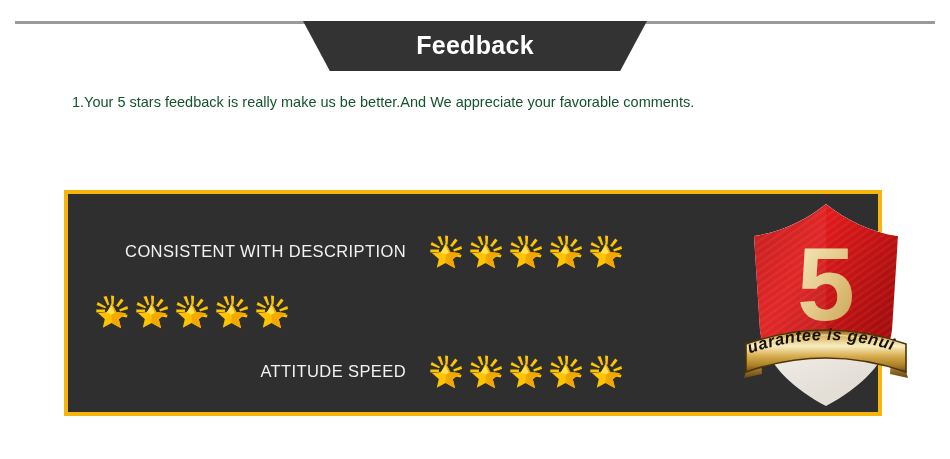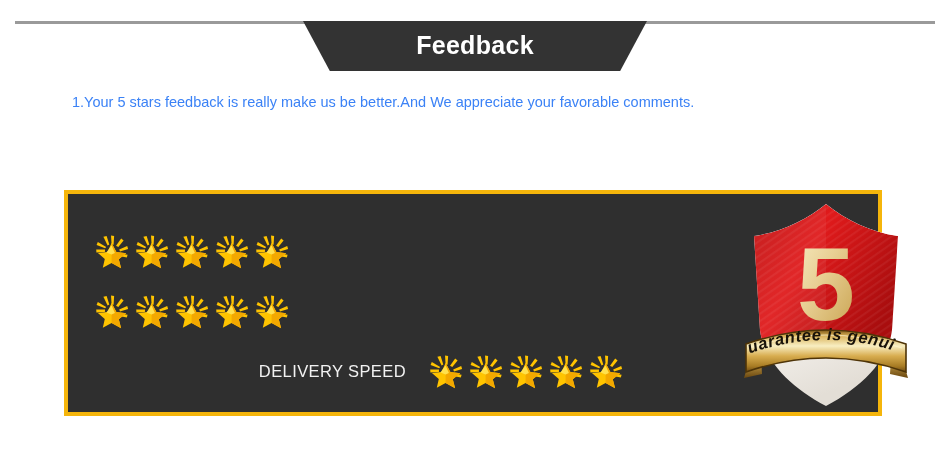--- a/index.html
+++ b/index.html
@@ -63,21 +63,21 @@
     line-height: 1;
     margin-top: -2px;
   }
 
   
   #notes {
     position: absolute;
     left: 72px;
     top: 90px;
     width: 810px;
-    color: #3b82f6;
+    color: #14532d;
     font-size: 14.5px;
     line-height: 25px;
   }
   #notes p { margin: 0; }
 
   
   #rating-panel {
     position: absolute;
     left: 64px;
     top: 190px;
@@ -139,20 +139,21 @@
 
 <div id="notes">
   <p>1.Your 5 stars feedback is really make us be better.And We appreciate your favorable comments.</p>
 </div>
 
 <div id="rating-panel">
 
   <div id="rating-rows">
 
     <div class="rating-row">
+      <span class="rating-label">CONSISTENT WITH DESCRIPTION</span>
       <span class="stars">
           <svg width="36" height="36" viewBox="0 0 36 36" class="star-ico">
             <path d="M13.6 12.4 L 9.4 3.8 L 12.6 3.0 L 15.3 11.6 Z" fill="#ffc400"></path>
             <path d="M12.2 13.9 L 3.8 9.0 L 2.6 12.0 L 11.2 15.2 Z" fill="#ffc400"></path>
             <path d="M11.0 16.6 L 2.2 16.6 L 2.4 19.5 L 10.9 19.0 Z" fill="#ffc400"></path>
             <path d="M17.6 11.5 L 17.0 2.6 L 20.1 3.0 L 19.6 11.7 Z" fill="#ffc400"></path>
             <path d="M22.0 12.8 L 27.2 5.6 L 29.6 7.6 L 24.3 14.0 Z" fill="#ffc400"></path>
             <path d="M25.2 16.6 L 33.2 13.1 L 34.1 15.9 L 26.0 18.6 Z" fill="#ffc400"></path>
             <path d="M25.6 20.6 L 33.6 21.8 L 32.8 24.5 L 25.2 22.9 Z" fill="#ffc400"></path>
             <path d="M17.6 10.0 L 22.4 19.1 L 32.2 20.2 L 24.8 26.3 L 27.1 35.2 L 17.6 30.0 L 8.8 34.8 L 10.8 26.0 L 3.9 19.9 L 13.4 18.9 Z" fill="#ffc400"></path>
@@ -269,21 +270,21 @@
             <path d="M25.2 16.6 L 33.2 13.1 L 34.1 15.9 L 26.0 18.6 Z" fill="#ffc400"></path>
             <path d="M25.6 20.6 L 33.6 21.8 L 32.8 24.5 L 25.2 22.9 Z" fill="#ffc400"></path>
             <path d="M17.6 10.0 L 22.4 19.1 L 32.2 20.2 L 24.8 26.3 L 27.1 35.2 L 17.6 30.0 L 8.8 34.8 L 10.8 26.0 L 3.9 19.9 L 13.4 18.9 Z" fill="#ffc400"></path>
             <path d="M17.6 10.0 L 22.4 19.1 L 32.2 20.2 L 24.8 26.3 L 27.1 35.2 L 17.6 30.0 Z" fill="#f3a800"></path>
             <path d="M17.6 12.6 L 20.9 19.9 L 17.6 21.4 L 12.4 19.4 Z" fill="#ffe14d"></path>
           </svg>
         </span>
     </div>
 
     <div class="rating-row">
-      <span class="rating-label">DELIVERY SPEED</span>
+      <span class="rating-label">ATTITUDE SPEED</span>
       <span class="stars">
           <svg width="36" height="36" viewBox="0 0 36 36" class="star-ico">
             <path d="M13.6 12.4 L 9.4 3.8 L 12.6 3.0 L 15.3 11.6 Z" fill="#ffc400"></path>
             <path d="M12.2 13.9 L 3.8 9.0 L 2.6 12.0 L 11.2 15.2 Z" fill="#ffc400"></path>
             <path d="M11.0 16.6 L 2.2 16.6 L 2.4 19.5 L 10.9 19.0 Z" fill="#ffc400"></path>
             <path d="M17.6 11.5 L 17.0 2.6 L 20.1 3.0 L 19.6 11.7 Z" fill="#ffc400"></path>
             <path d="M22.0 12.8 L 27.2 5.6 L 29.6 7.6 L 24.3 14.0 Z" fill="#ffc400"></path>
             <path d="M25.2 16.6 L 33.2 13.1 L 34.1 15.9 L 26.0 18.6 Z" fill="#ffc400"></path>
             <path d="M25.6 20.6 L 33.6 21.8 L 32.8 24.5 L 25.2 22.9 Z" fill="#ffc400"></path>
             <path d="M17.6 10.0 L 22.4 19.1 L 32.2 20.2 L 24.8 26.3 L 27.1 35.2 L 17.6 30.0 L 8.8 34.8 L 10.8 26.0 L 3.9 19.9 L 13.4 18.9 Z" fill="#ffc400"></path>

